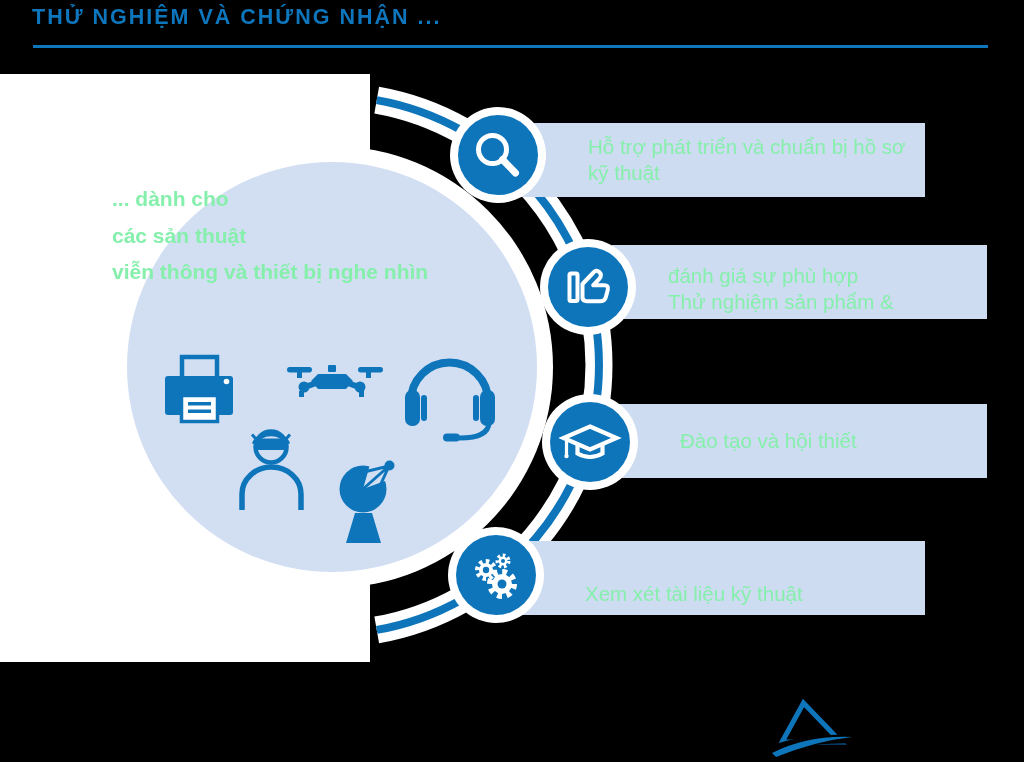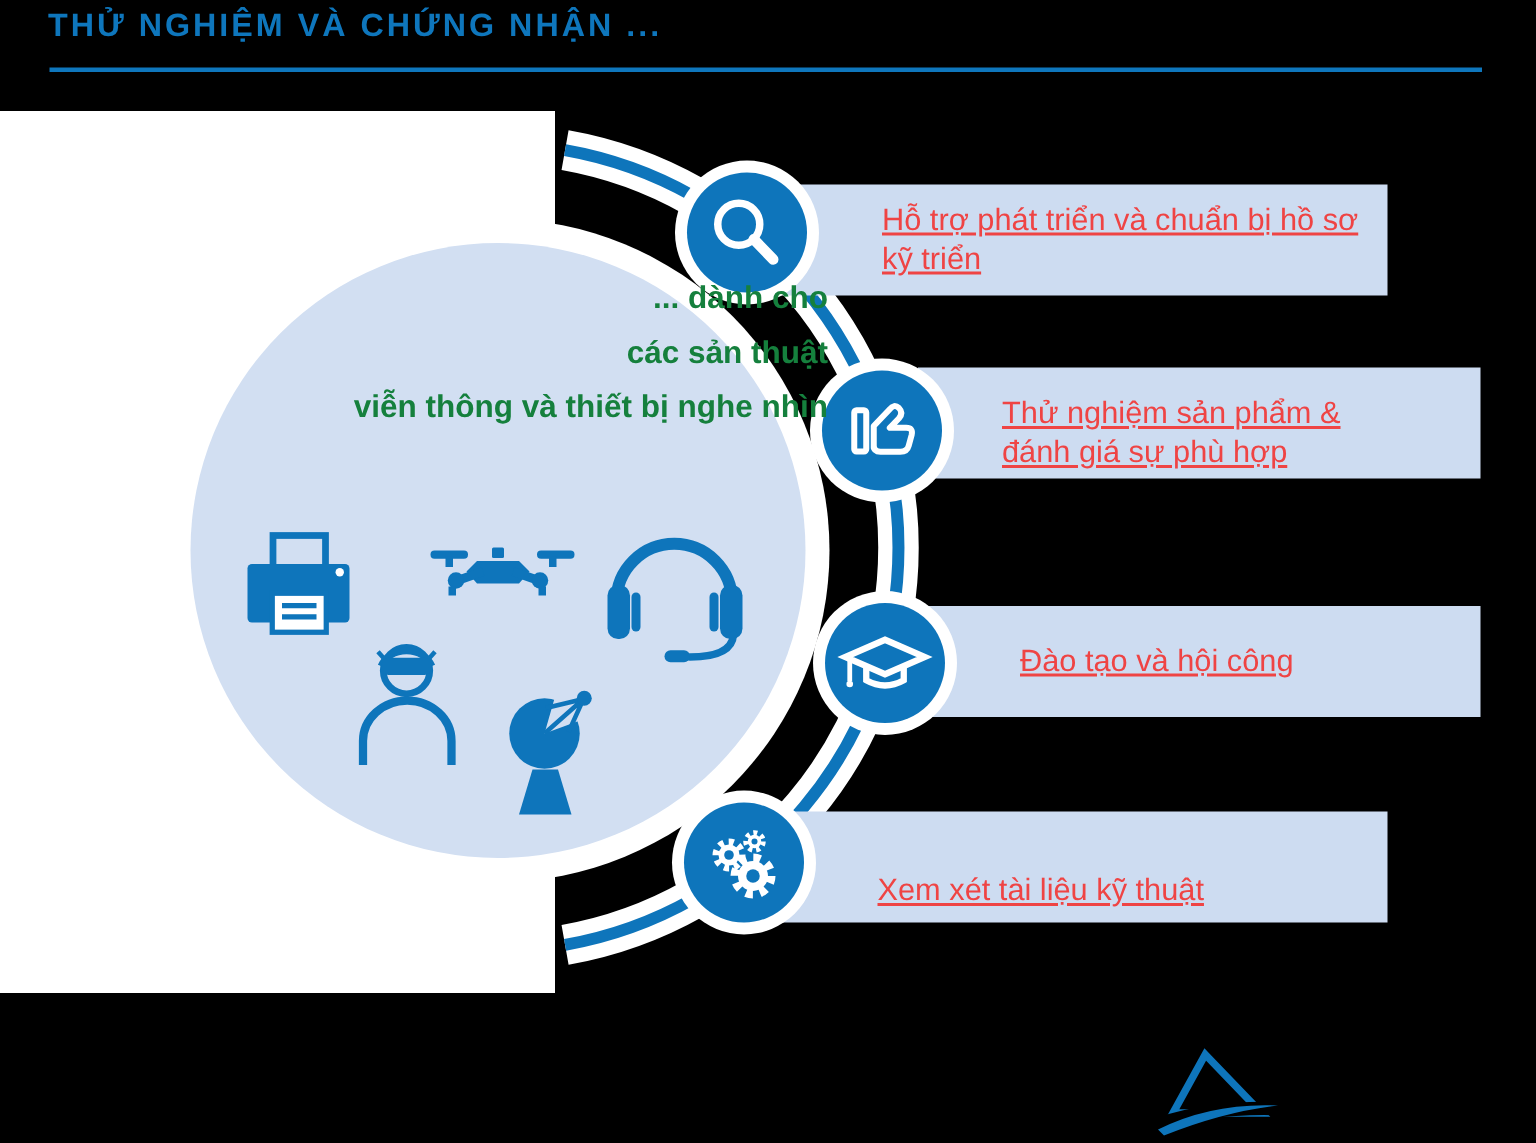--- a/index.html
+++ b/index.html
@@ -7,26 +7,26 @@
     position:relative;width:1024px;height:762px;background:#000;overflow:hidden;
     font-family:"Liberation Sans","DejaVu Sans",sans-serif;
   }
   .title{
     position:absolute;left:32px;top:5px;font-size:21.5px;font-weight:bold;
     letter-spacing:2px;color:#0E76BC;white-space:nowrap;
   }
   .rule{position:absolute;left:33px;top:45px;width:955px;height:3px;background:#0E76BC;}
   svg.scene{position:absolute;left:0;top:0;}
   .circle-text{
-    position:absolute;left:112px;top:181px;width:440px;text-align:right;
-    font-size:21px;font-weight:bold;color:#15803d;line-height:36.5px;
+    position:absolute;left:112px;top:181px;width:440px;text-align:left;
+    font-size:21px;font-weight:bold;color:#86efac;line-height:36.5px;
   }
   .circle-text div{white-space:nowrap;}
   .bar-label{
-    position:absolute;font-size:20.5px;color:#ef4444;line-height:26px;white-space:nowrap;text-decoration:underline;
+    position:absolute;font-size:20.5px;color:#86efac;line-height:26px;white-space:nowrap;
   }
   .bl1{left:588px;top:134px;}
   .bl2{left:668px;top:263px;}
   .bl3{left:680px;top:428px;}
   .bl4{left:585px;top:581px;}
 </style>
 </head>
 <body>
 
 <div class="stage">
@@ -156,26 +156,26 @@
   <div class="rule"></div>
 
   <div class="circle-text">
     <div>... dành cho</div>
     <div>các sản thuật</div>
     <div>viễn thông và thiết bị nghe nhìn</div>
   </div>
 
   <div class="bar-label bl1">
     <div>Hỗ trợ phát triển và chuẩn bị hồ sơ</div>
-    <div>kỹ triển</div>
+    <div>kỹ thuật</div>
   </div>
   <div class="bar-label bl2">
+    <div>đánh giá sự phù hợp</div>
     <div>Thử nghiệm sản phẩm &amp;</div>
-    <div>đánh giá sự phù hợp</div>
   </div>
   <div class="bar-label bl3">
-    <div>Đào tạo và hội công</div>
+    <div>Đào tạo và hội thiết</div>
   </div>
   <div class="bar-label bl4">
     <div>Xem xét tài liệu kỹ thuật</div>
   </div>
 
 </div>
 
 </body></html>

